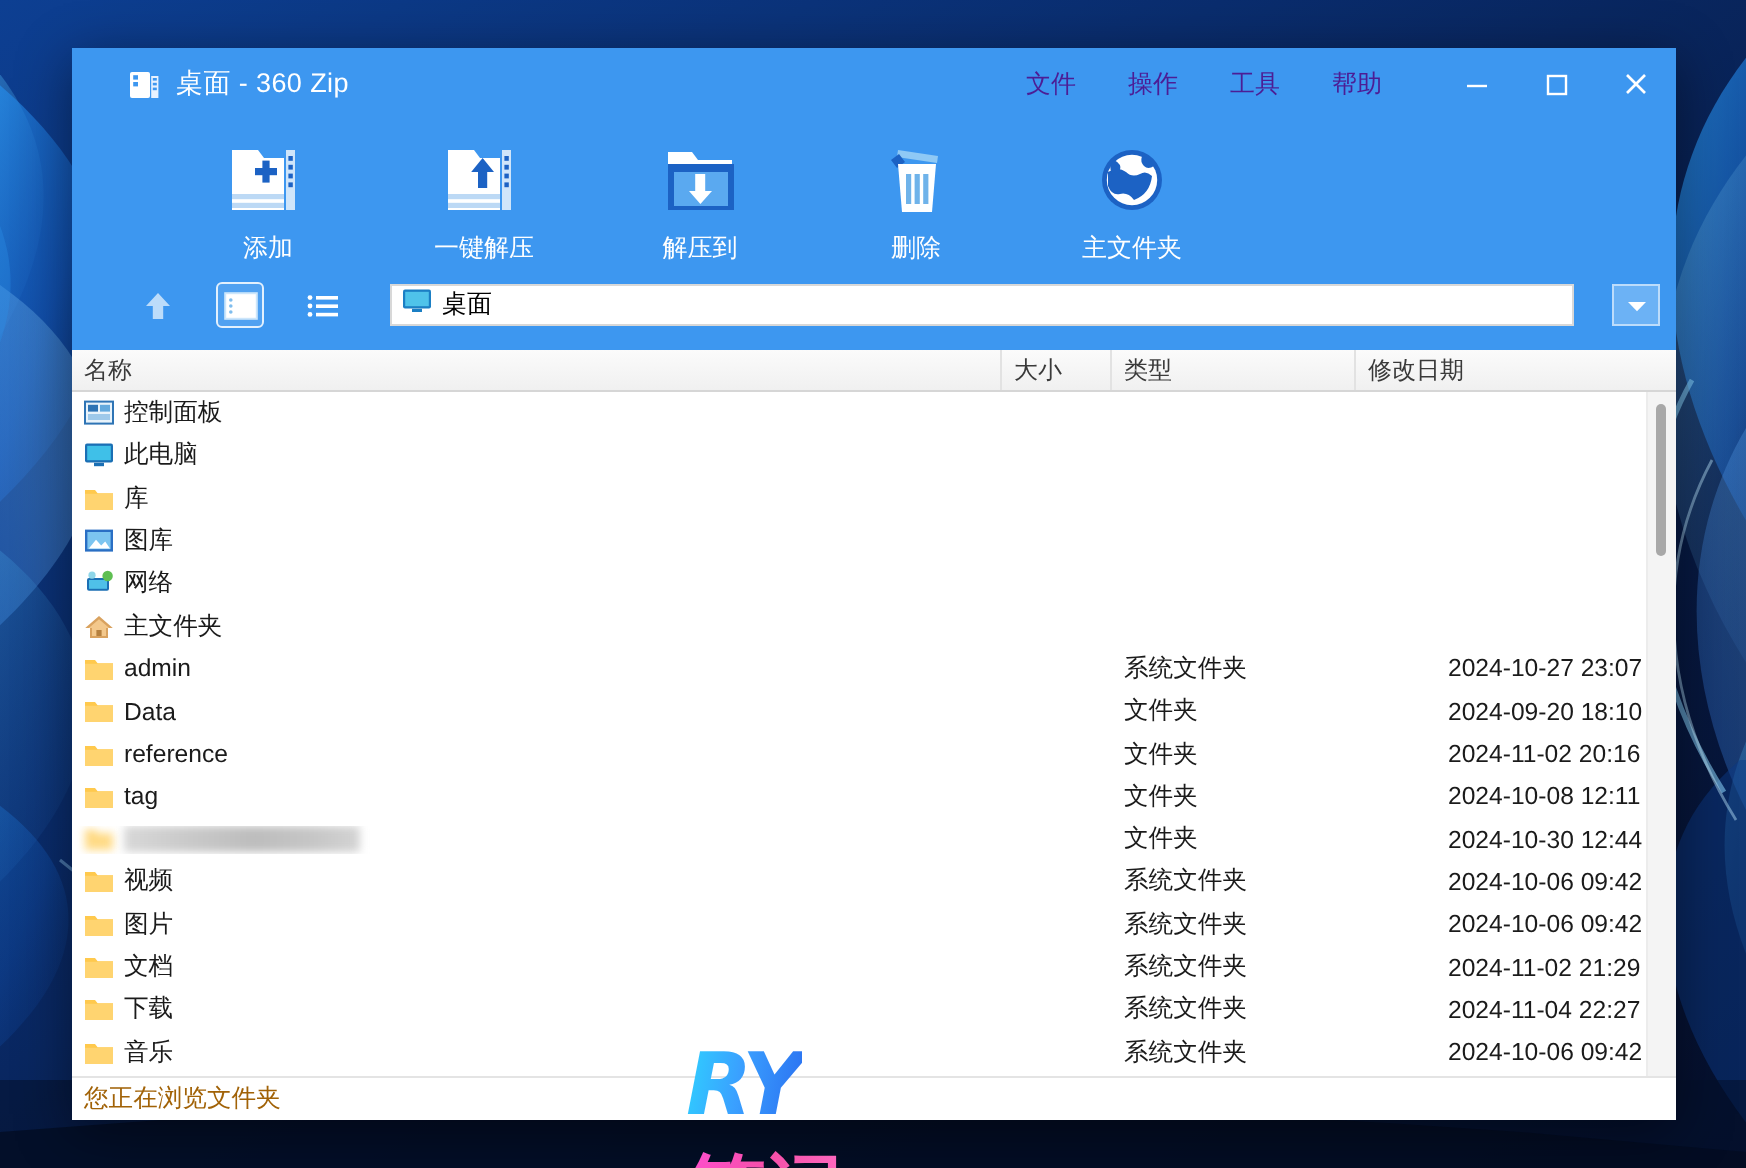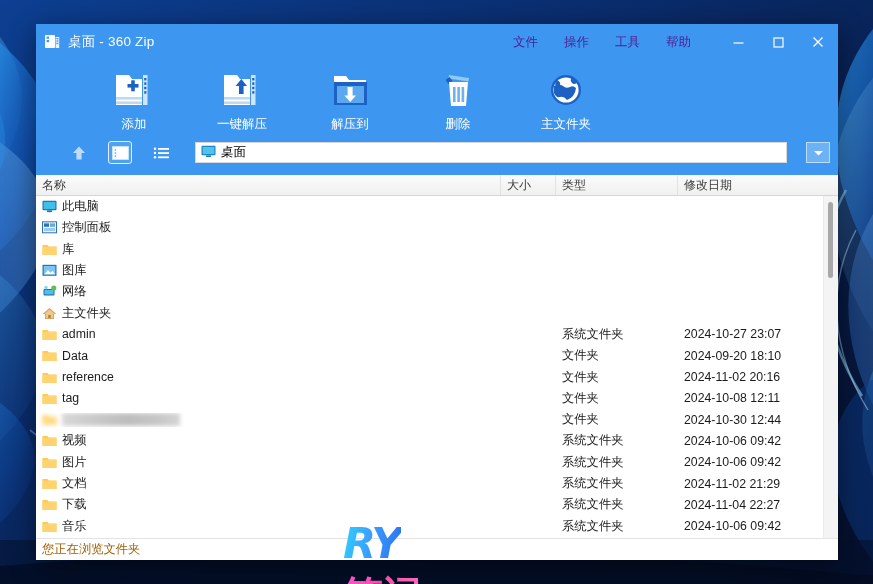--- a/index.html
+++ b/index.html
@@ -25,21 +25,21 @@
     overflow: hidden;
   }
 
   
   .titlebar {
     height: 36px; background: #3d97f0;
     display: flex; align-items: center;
     flex: 0 0 36px;
     position: relative;
   }
-  .title-left { display: flex; padding-left: 8px; gap: 7px; }
+  .title-left { display: flex; align-items: center; padding-left: 28px; gap: 7px; }
   .app-icon { width: 17px; height: 17px; position: relative; }
   .title-text { color: #fff; font-size: 13.5px; white-space: nowrap; letter-spacing: .2px; }
   .menu-area { margin-left: auto; display: flex; align-items: center; height: 100%; }
   .menu-item {
     color: #4c1d95; font-size: 12.5px; padding: 0 13px;
     height: 100%; display: flex; align-items: center; cursor: default;
   }
   .wctrls { display: flex; height: 100%; margin-left: 14px; }
   .wbtn {
     width: 40px; height: 100%; display: flex;
@@ -95,21 +95,21 @@
   .filelist-wrap { flex: 1; display: flex; position: relative; overflow: hidden; background: #fff; }
   .filelist { flex: 1; overflow: hidden; position: relative; }
   .frow {
     height: 21.3px; display: flex; align-items: center;
     font-size: 12.3px; color: #1b1b1b; cursor: default;
   }
   .fname { width: 465px; display: flex; align-items: center; gap: 5px; padding-left: 6px; overflow: hidden; }
   .fico { width: 15px; height: 14px; flex: 0 0 15px; display: flex; align-items: center; justify-content: center; }
   .fsize { width: 55px; text-align: right; padding-right: 8px; }
   .ftype { width: 122px; padding-left: 6px; }
-  .fdate { flex: 1; padding-left: 6px; white-space: nowrap; }
+  .fdate { flex: 1; padding-left: 6px; white-space: nowrap; margin-left: 40px; }
   .blurname {
     height: 13px; width: 118px; border-radius: 1px;
     background: linear-gradient(90deg,#d8d8d8 0%,#c9c9c9 28%,#bdbdbd 55%,#c6c6c6 80%,#d4d4d4 100%);
     filter: blur(2.1px);
   }
   .blurico { filter: blur(2.2px); opacity: .85; }
 
   
   .sbar {
     flex: 0 0 15px; background: #f4f4f4; border-left: 1px solid #ececec;
@@ -368,51 +368,51 @@
     <div class="ch type">类型</div>
     <div class="ch date">修改日期</div>
   </div>
 
   <div class="filelist-wrap">
     <div class="filelist" id="filelist">
         <div class="frow">
           <div class="fname">
             <span class="fico">
               <svg width="15" height="13" viewBox="0 0 15 13">
-                <rect x="0.5" y="0.8" width="14" height="9.4" rx="1" fill="#1b6fb4"></rect>
-                <rect x="1.6" y="1.9" width="11.8" height="7.2" fill="#3fc0e8"></rect>
-                <rect x="5" y="10.4" width="5" height="1.7" fill="#1b6fb4"></rect>
-              </svg>
-            </span>
-            <span>此电脑</span>
-          </div>
-          <div class="fsize"></div>
-          <div class="ftype"></div>
-          <div class="fdate"></div>
-        </div>
-        <div class="frow">
-          <div class="fname">
-            <span class="fico">
-              <svg width="15" height="13" viewBox="0 0 15 13">
                 <rect x="0.5" y="0.8" width="14" height="11" fill="#e8f3fb" stroke="#2e74b5" stroke-width="1"></rect>
                 <rect x="2" y="2.4" width="5" height="3.4" fill="#2e74b5"></rect>
                 <rect x="8" y="2.4" width="5" height="3.4" fill="#63a9dd"></rect>
                 <rect x="2" y="7" width="11" height="3" fill="#9ec9ea"></rect>
               </svg>
             </span>
             <span>控制面板</span>
           </div>
           <div class="fsize"></div>
           <div class="ftype"></div>
           <div class="fdate"></div>
         </div>
         <div class="frow">
           <div class="fname">
             <span class="fico">
               <svg width="15" height="13" viewBox="0 0 15 13">
+                <rect x="0.5" y="0.8" width="14" height="9.4" rx="1" fill="#1b6fb4"></rect>
+                <rect x="1.6" y="1.9" width="11.8" height="7.2" fill="#3fc0e8"></rect>
+                <rect x="5" y="10.4" width="5" height="1.7" fill="#1b6fb4"></rect>
+              </svg>
+            </span>
+            <span>此电脑</span>
+          </div>
+          <div class="fsize"></div>
+          <div class="ftype"></div>
+          <div class="fdate"></div>
+        </div>
+        <div class="frow">
+          <div class="fname">
+            <span class="fico">
+              <svg width="15" height="13" viewBox="0 0 15 13">
                 <path d="M0.5 2 h5 l1.3 1.6 h7.7 v8.4 h-14 Z" fill="#ffc94d"></path>
                 <path d="M0.5 3.9 h14 v8.1 h-14 Z" fill="#ffd470"></path>
               </svg>
             </span>
             <span>库</span>
           </div>
           <div class="fsize"></div>
           <div class="ftype"></div>
           <div class="fdate"></div>
         </div>

